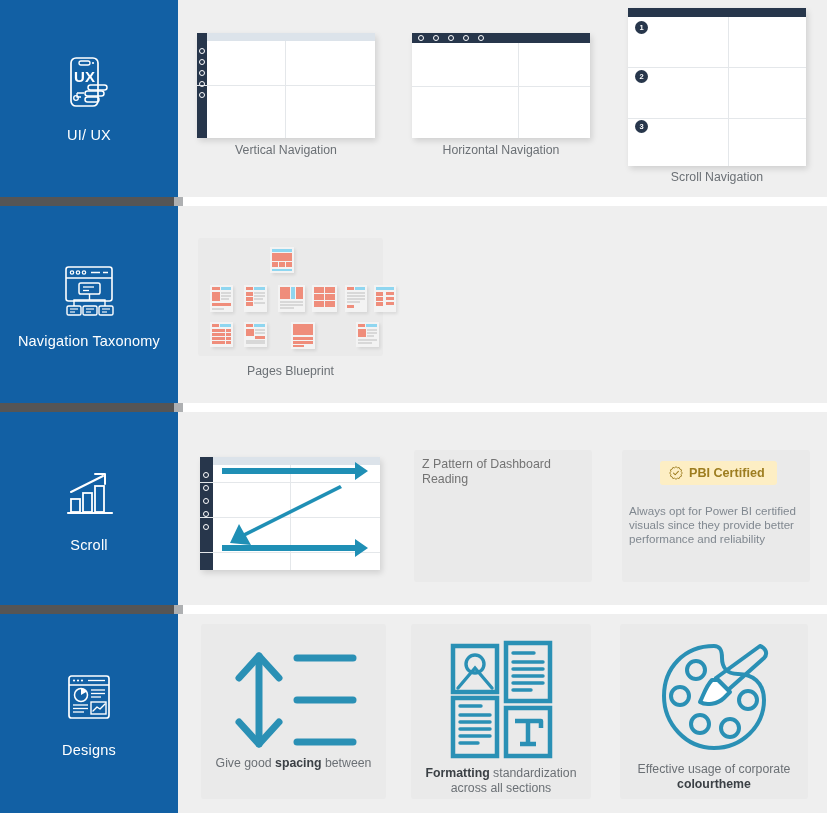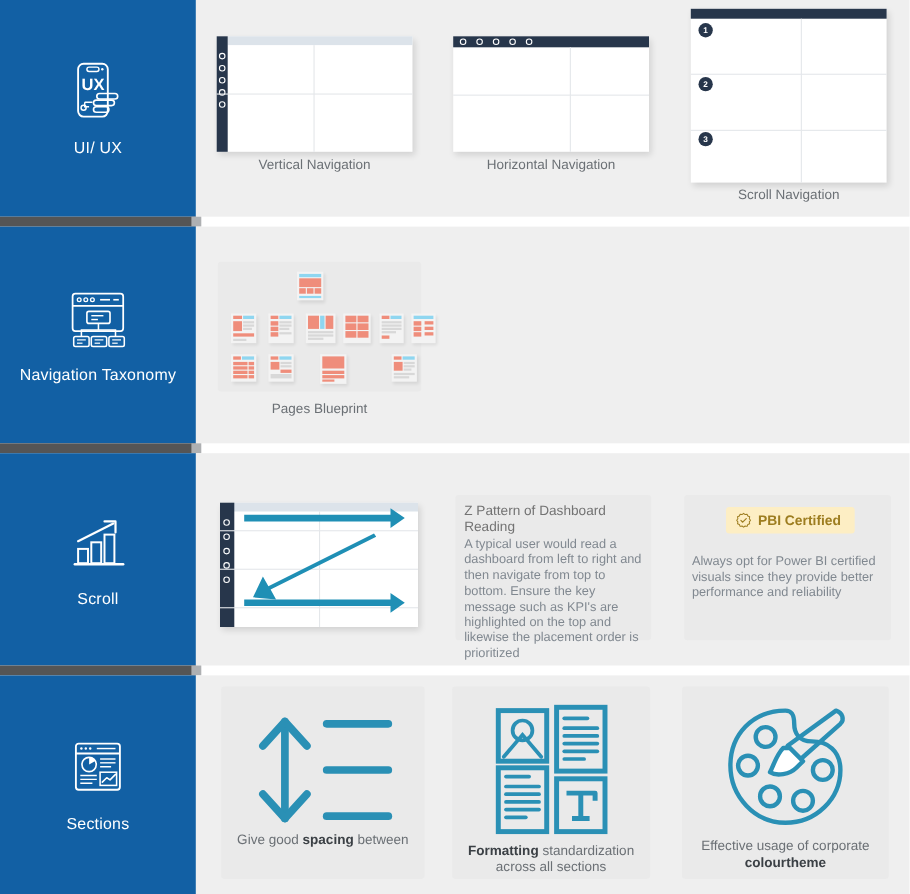--- a/index.html
+++ b/index.html
@@ -358,21 +358,20 @@
           <path d="M22 11 h133 v-6 l13 9 -13 9 v-6 H22z"></path>
           <path d="M22 88 h133 v-6 l13 9 -13 9 v-6 H22z"></path>
           <path d="M140 28 L44 76 l-5 -9 -9 19 21 2 -5 -9 96 -48z"></path>
         </g>
       </svg>
     </div>
 
     <div class="card" style="left:414px;top:38px;width:178px;height:132px"></div>
     <div class="tblock" style="left:422px;top:45px;width:164px">
       <h4>Z Pattern of Dashboard Reading</h4>
-      <p>A typical user would read a dashboard from left to right and then navigate from top to bottom. Ensure the key message such as KPI's are highlighted on the top and likewise the placement order is prioritized</p>
     </div>
 
     <div class="card" style="left:622px;top:38px;width:188px;height:132px"></div>
     <div class="badge" style="left:660px;top:49px">
       <svg width="14" height="14" viewBox="0 0 20 20">
         <path d="M10 1 l2 1.6 2.5-.5 1 2.4 2.4 1-.5 2.5L19 10l-1.6 2 .5 2.5-2.4 1-1 2.4-2.5-.5L10 19l-2-1.6-2.5.5-1-2.4-2.4-1 .5-2.5L1 10l1.6-2-.5-2.5 2.4-1 1-2.4L8 2.6z" fill="none" stroke="#9d7d20" stroke-width="1.3" stroke-linejoin="round"></path>
         <path d="M6.5 10.2 l2.3 2.3 4.6-4.8" fill="none" stroke="#9d7d20" stroke-width="1.5" stroke-linecap="round" stroke-linejoin="round"></path>
       </svg>
       <span>PBI Certified</span>
     </div>
@@ -400,21 +399,21 @@
         <path d="M23 25 v-6.5 a6.5 6.5 0 0 1 5.6 3.3z" fill="#fff"></path>
         <line x1="33" y1="20" x2="47" y2="20" stroke="#fff" stroke-width="1.3"></line>
         <line x1="33" y1="23.5" x2="47" y2="23.5" stroke="#fff" stroke-width="1.3"></line>
         <line x1="33" y1="27" x2="43" y2="27" stroke="#fff" stroke-width="1.3"></line>
         <line x1="15" y1="35" x2="30" y2="35" stroke="#fff" stroke-width="1.3"></line>
         <line x1="15" y1="38.5" x2="30" y2="38.5" stroke="#fff" stroke-width="1.3"></line>
         <line x1="15" y1="42" x2="26" y2="42" stroke="#fff" stroke-width="1.3"></line>
         <rect x="33" y="32" width="15" height="12" fill="none" stroke="#fff" stroke-width="1.4"></rect>
         <path d="M35 41 l4-4 3 2 5-5" fill="none" stroke="#fff" stroke-width="1.4" stroke-linecap="round" stroke-linejoin="round"></path>
       </svg>
-      <div class="cat-label">Sections</div>
+      <div class="cat-label">Designs</div>
     </div>
 
     <div class="card" style="left:201px;top:10px;width:185px;height:175px">
       <svg style="position:absolute;left:30px;top:22px;width:128px;height:108px" viewBox="0 0 128 108">
         <g stroke="#2a90b5" stroke-width="7" fill="none" stroke-linecap="round" stroke-linejoin="round">
           <path d="M28 10 V98"></path>
           <path d="M8 32 L28 10 L48 32"></path>
           <path d="M8 76 L28 98 L48 76"></path>
           <path d="M66 12 H122"></path>
           <path d="M66 54 H122"></path>

